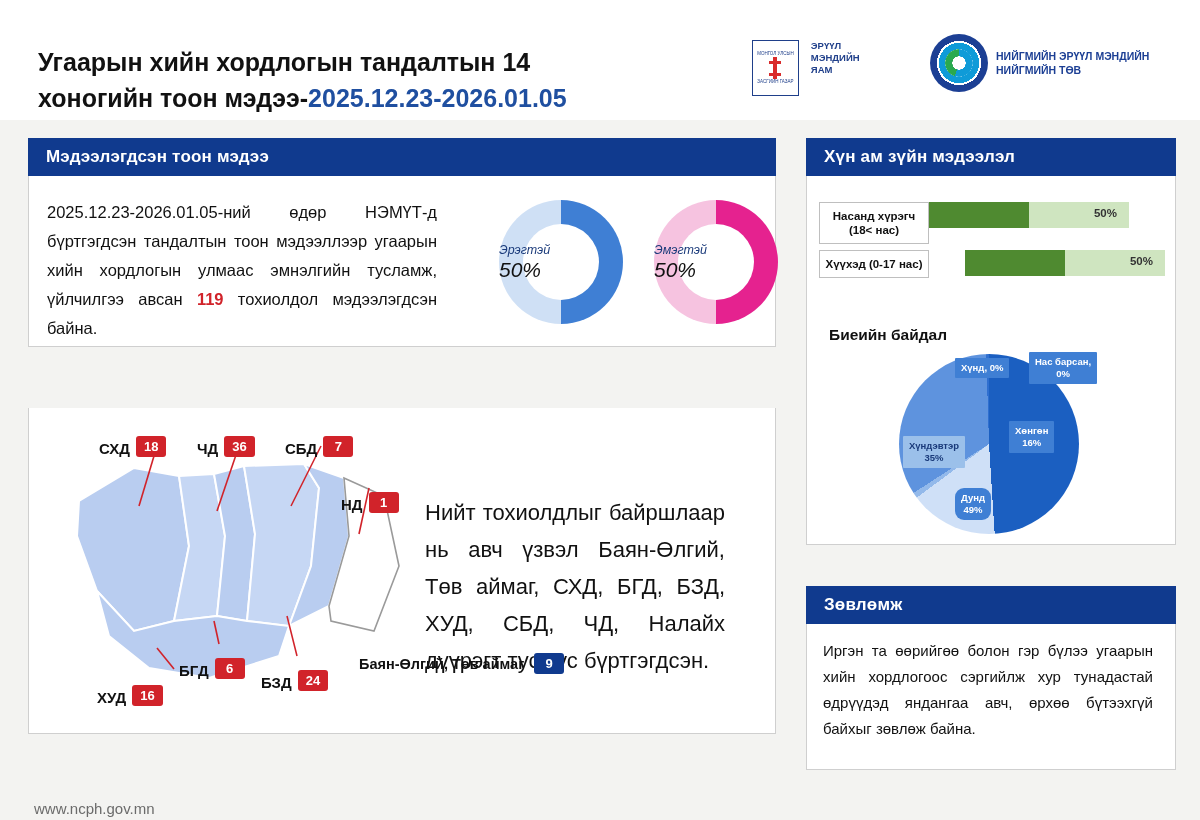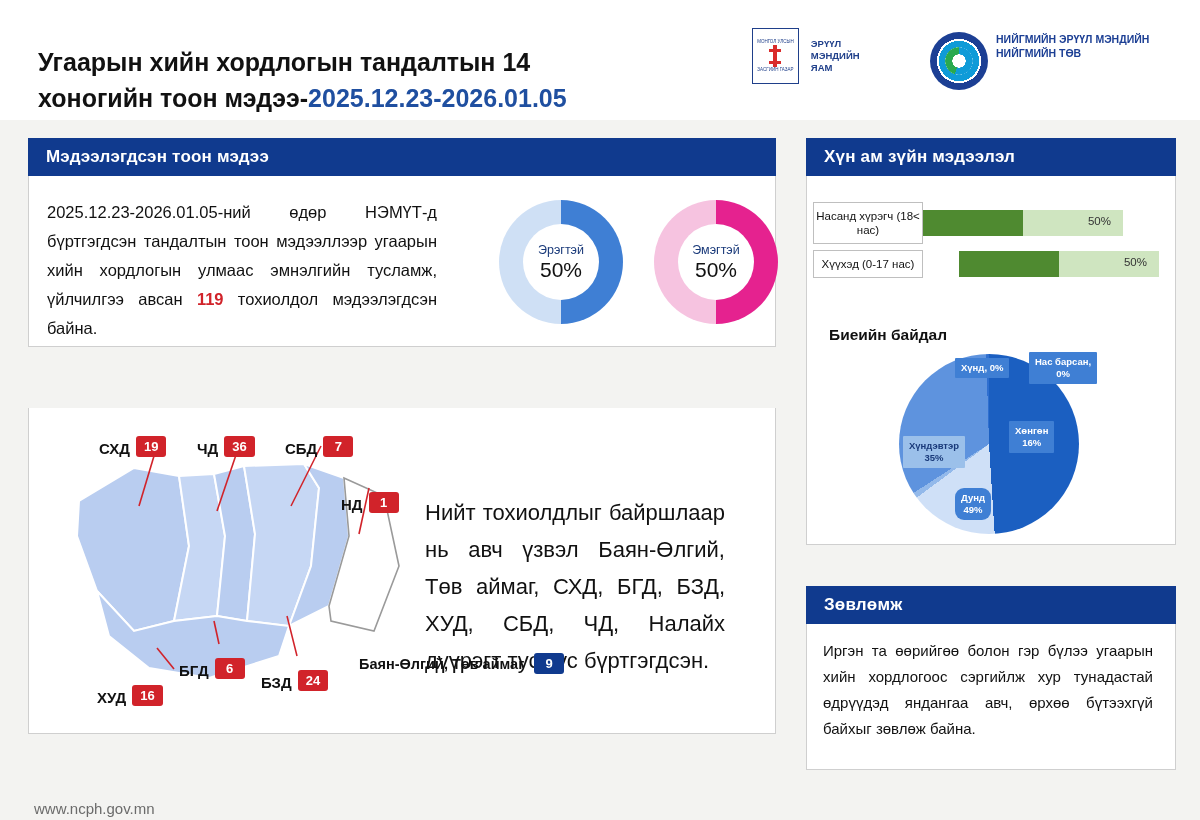--- a/index.html
+++ b/index.html
@@ -14,43 +14,43 @@
   .header{
     position:absolute;left:0;top:0;width:1200px;height:120px;background:#ffffff;
   }
   .title{
     position:absolute;left:38px;top:44px;width:700px;
     font-size:25px;font-weight:bold;line-height:36px;color:#111;
     text-align:justify;
   }
   .title .accent{color:#1f4fa0;}
   .logo1{
-    position:absolute;left:752px;top:28px;width:130px;height:56px;
-    display:flex;align-items:center;gap:12px;
+    position:absolute;left:752px;top:40px;width:130px;height:56px;
+    display:flex;gap:12px;
   }
   .logo1 .emblem{
     width:46px;height:54px;background:#ffffff;border:1px solid #1f3f8a;
     display:flex;flex-direction:column;align-items:center;justify-content:center;
     font-size:4.5px;color:#1f3f8a;line-height:6px;text-align:center;
   }
   .logo1 .emblem .soyombo{
     width:12px;height:22px;background:
       linear-gradient(#d92b2b,#d92b2b) center/4px 22px no-repeat;
     position:relative;
   }
   .logo1 .emblem .soyombo:before{
     content:"";position:absolute;left:0;top:4px;width:12px;height:3px;background:#d92b2b;
   }
   .logo1 .emblem .soyombo:after{
     content:"";position:absolute;left:0;bottom:3px;width:12px;height:3px;background:#d92b2b;
   }
   .logo1 .l1text{font-size:9.5px;font-weight:bold;color:#1f3f8a;line-height:12px;}
   .logo2{
     position:absolute;left:930px;top:32px;width:250px;height:62px;
-    display:flex;align-items:flex-start;gap:8px;
+    display:flex;align-items:center;gap:8px;
   }
   .logo2 .ring{
     width:58px;height:58px;border-radius:50%;
     background:radial-gradient(circle at 50% 50%, #ffffff 0 34%, #0f9bd8 34% 49%, #ffffff 49% 54%, #1c3f94 54% 100%);
     position:relative;
     display:flex;align-items:center;justify-content:center;
   }
   .logo2 .ring .swirl{
     width:28px;height:28px;border-radius:50%;
     background:conic-gradient(#0f9bd8 0 55%, #2aa94f 55% 100%);
@@ -71,21 +71,21 @@
   #p-stats .inner{
     background:#ffffff;border:1px solid #cfcfcf;border-top:none;height:170px;position:relative;
   }
   .stat-text{
     position:absolute;left:18px;top:22px;width:390px;
     font-size:16.5px;line-height:29px;text-align:justify;color:#111;
   }
   .stat-text .num{color:#d1232a;font-weight:bold;}
   .donut{
     position:absolute;width:124px;height:124px;border-radius:50%;top:24px;
-    display:flex;flex-direction:column;align-items:center;justify-content:center;
+    display:flex;flex-direction:column;align-items:flex-start;justify-content:center;font-style:italic;
   }
   #donut-male{left:470px;background:conic-gradient(#3f7fd4 0 50%, #cfe0f5 50% 100%);}
   #donut-female{left:625px;background:conic-gradient(#e5228f 0 50%, #f6c3e0 50% 100%);}
   .donut:after{
     content:"";position:absolute;left:24px;top:24px;width:76px;height:76px;border-radius:50%;background:#ffffff;
   }
   .donut .lab{position:relative;z-index:2;font-size:12.5px;color:#1a3a7a;}
   .donut .val{position:relative;z-index:2;font-size:21px;color:#111;margin-top:1px;}
 
   
@@ -108,21 +108,21 @@
   }
   .badge.blue{background:#103a8e;}
   .maplabel{
     position:absolute;display:flex;align-items:flex-end;gap:6px;
     font-size:15px;font-weight:bold;color:#111;white-space:nowrap;margin-top:24px;
   }
 
   
   #p-demo{left:806px;top:138px;width:370px;height:430px;border:none;background:transparent;}
   #p-demo .inner{background:#ffffff;border:1px solid #cfcfcf;border-top:none;height:368px;position:relative;}
-  .bar-row{position:absolute;left:6px;display:flex;align-items:center;}
+  .bar-row{position:absolute;left:12px;display:flex;font-weight:bold;}
   .bar-row .cap{
     width:110px;font-size:11.5px;color:#111;text-align:center;line-height:14px;
     border:1px solid #bfbfbf;background:#fff;padding:6px 2px;box-sizing:border-box;
   }
   .bar-track{width:200px;height:26px;background:#cfe5c0;position:relative;}
   .bar-fill{height:26px;background:#4f8a30;}
   .bar-pct{position:absolute;right:12px;top:5px;font-size:11.5px;color:#333;}
   .sub-title{position:absolute;left:22px;top:150px;font-size:15.5px;font-weight:bold;color:#111;}
   .pie{
     position:absolute;left:92px;top:178px;width:180px;height:180px;border-radius:50%;
@@ -225,21 +225,21 @@
         <line x1="200" y1="30" x2="178" y2="95" stroke="#d1232a" stroke-width="1.6"></line>
         <line x1="282" y1="30" x2="252" y2="90" stroke="#d1232a" stroke-width="1.6"></line>
         <line x1="330" y1="72" x2="320" y2="118" stroke="#d1232a" stroke-width="1.6"></line>
         <line x1="180" y1="228" x2="175" y2="205" stroke="#d1232a" stroke-width="1.6"></line>
         <line x1="258" y1="240" x2="248" y2="200" stroke="#d1232a" stroke-width="1.6"></line>
         <line x1="135" y1="253" x2="118" y2="232" stroke="#d1232a" stroke-width="1.6"></line>
       </svg>
 
       <div class="maplabel" style="left:60px;top:-4px;">
         <span>СХД</span>
-        <span class="badge">19</span>
+        <span class="badge">18</span>
       </div>
       <div class="maplabel" style="left:158px;top:-4px;">
         <span>ЧД</span>
         <span class="badge">36</span>
       </div>
       <div class="maplabel" style="left:246px;top:-4px;">
         <span>СБД</span>
         <span class="badge">7</span>
       </div>
       <div class="maplabel" style="left:302px;top:52px;">

